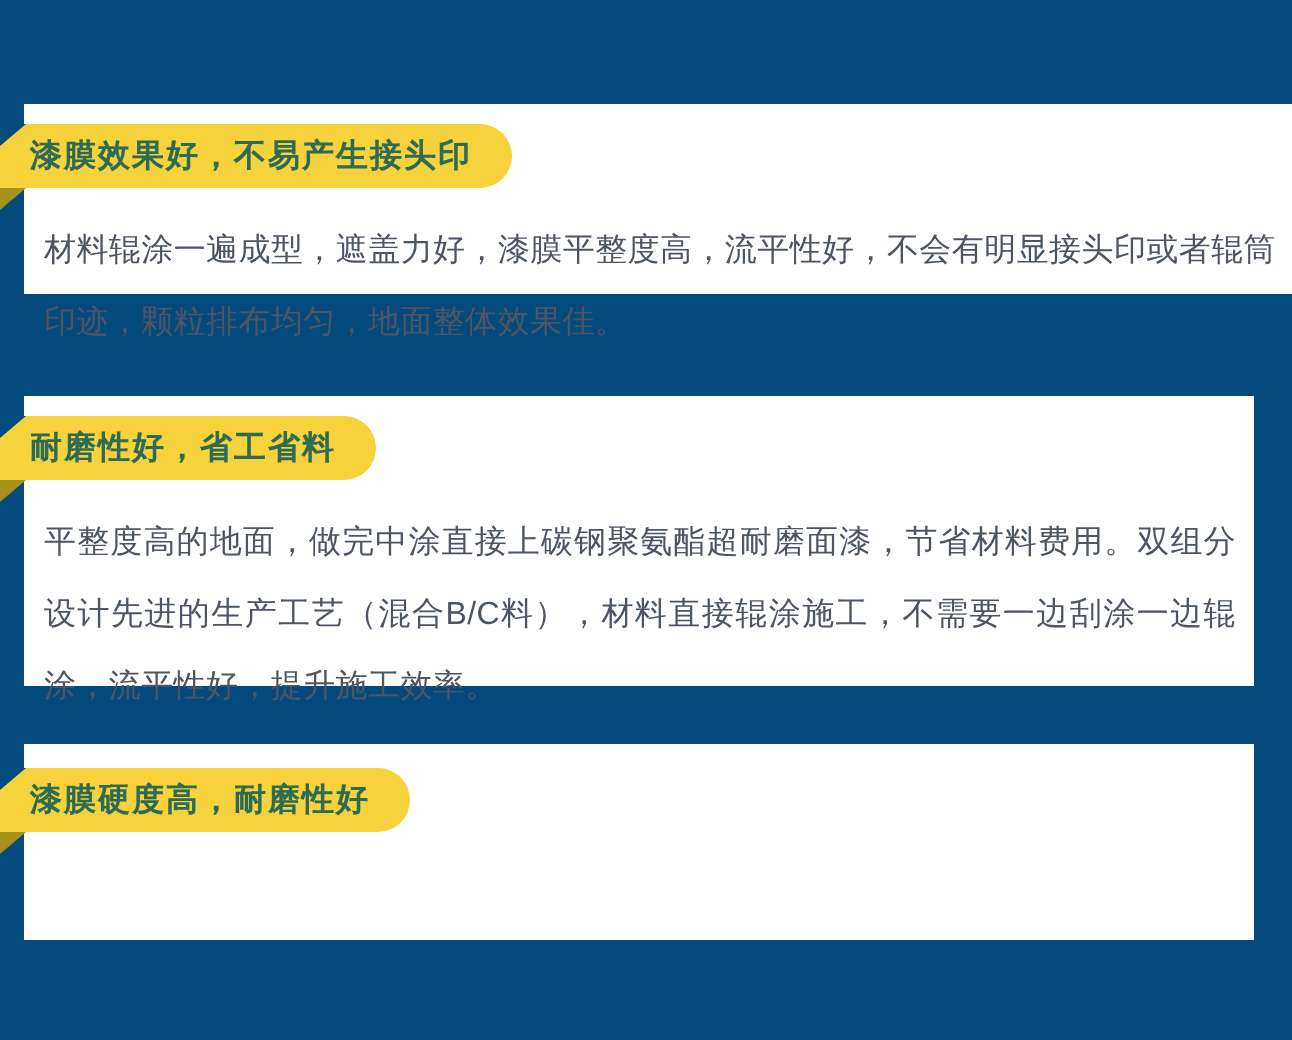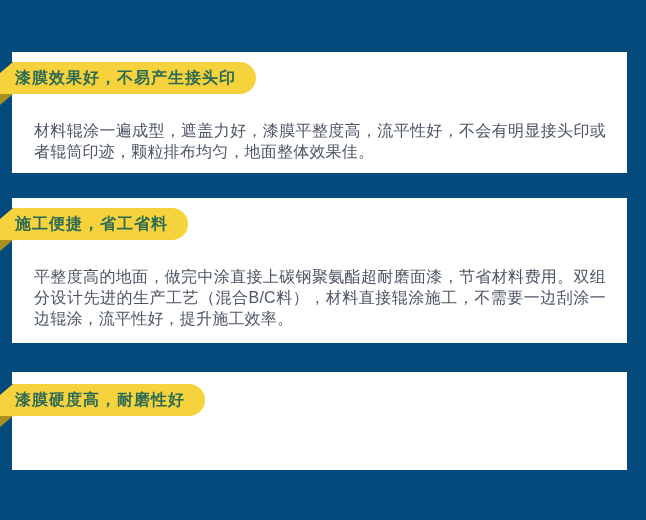--- a/index.html
+++ b/index.html
@@ -13,21 +13,21 @@
     position: relative;
     overflow: hidden;
     font-family: "Liberation Sans", "DejaVu Sans", sans-serif;
   }
   .card {
     position: absolute;
     left: 12px;
     width: 615px;
     background: #ffffff;
   }
-  .card.card-1 { top: 52px;  height: 121px; }
+  .card.card-1 { top: 52px;  height: 95px; padding-left: 20px; }
   .card.card-2 { top: 198px; height: 145px; }
   .card.card-3 { top: 372px; height: 98px; }
 
   .badge {
     position: absolute;
     left: -12px;
     top: 10px;
     height: 32px;
     background: #f6d23d;
     border-radius: 0 16px 16px 0;
@@ -61,23 +61,23 @@
     height: 11px;
     background: #a8901f;
     clip-path: polygon(0 0, 100% 0, 0 100%);
   }
 
   .card-body {
     position: absolute;
     left: 10px;
     right: 9px;
     top: 56px;
-    margin: 12px;
+    margin: 0;
     font-size: 16px;
-    line-height: 21px;
+    line-height: 36px;
     letter-spacing: 0.2px;
     color: #4d5564;
     text-align: justify;
     text-justify: inter-ideograph;
   }
 </style>
 </head>
 <body>
 
 <div class="card card-1">
@@ -86,21 +86,21 @@
     <span class="badge-fold"></span>
     <span>漆膜效果好，不易产生接头印</span>
   </div>
   <p class="card-body">材料辊涂一遍成型，遮盖力好，漆膜平整度高，流平性好，不会有明显接头印或者辊筒印迹，颗粒排布均匀，地面整体效果佳。</p>
 </div>
 
 <div class="card card-2">
   <div class="badge">
     <span class="badge-cut"></span>
     <span class="badge-fold"></span>
-    <span>施工便捷，省工省料</span>
+    <span>耐磨性好，省工省料</span>
   </div>
   <p class="card-body">平整度高的地面，做完中涂直接上碳钢聚氨酯超耐磨面漆，节省材料费用。双组分设计先进的生产工艺（混合B/C料），材料直接辊涂施工，不需要一边刮涂一边辊涂，流平性好，提升施工效率。</p>
 </div>
 
 <div class="card card-3">
   <div class="badge">
     <span class="badge-cut"></span>
     <span class="badge-fold"></span>
     <span>漆膜硬度高，耐磨性好</span>
   </div>

